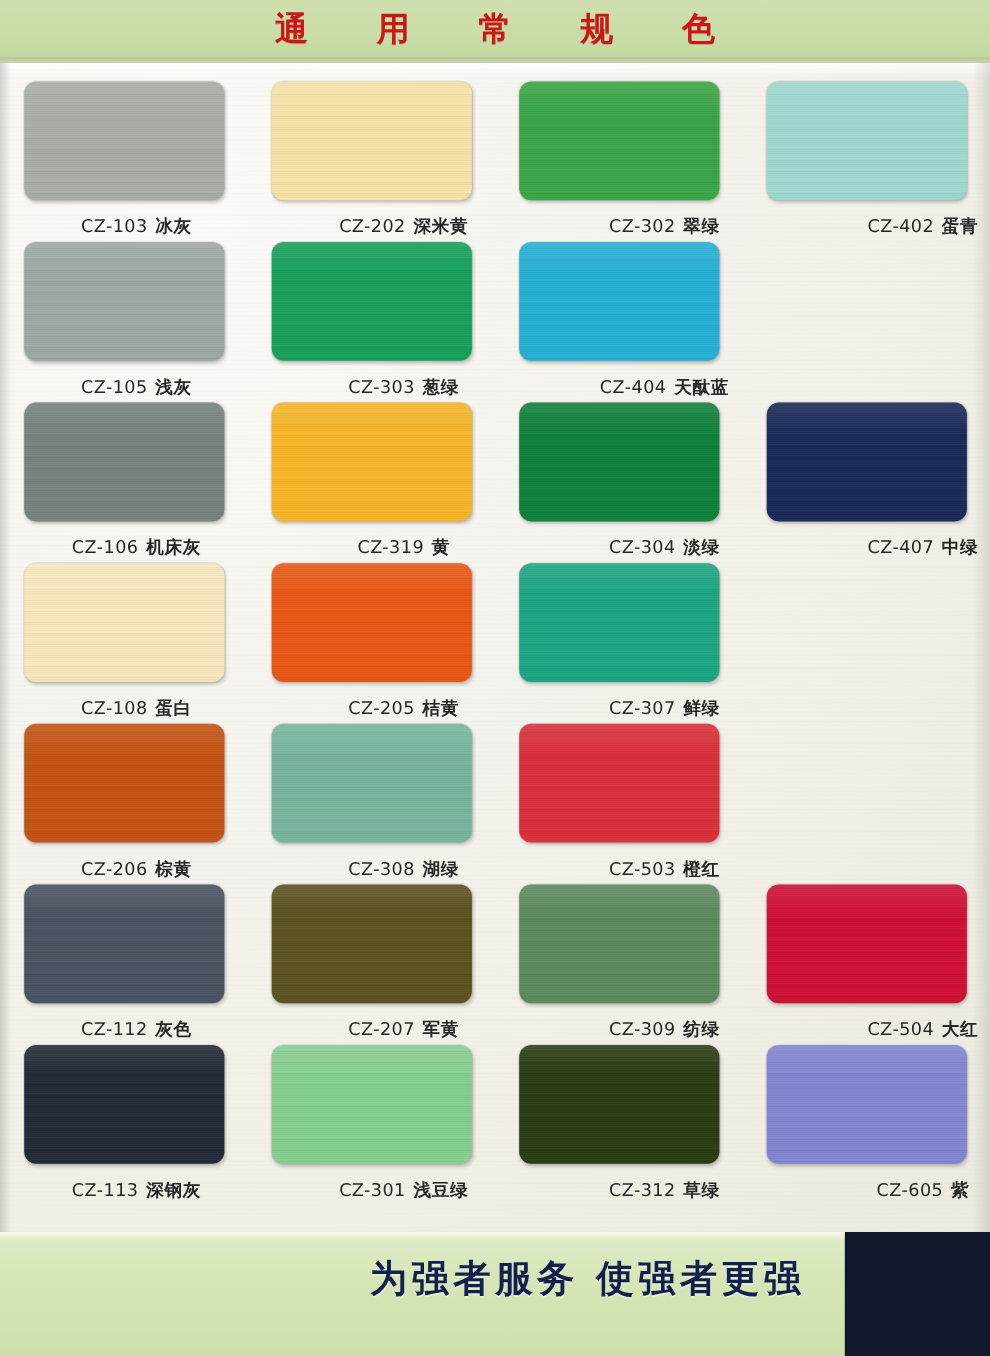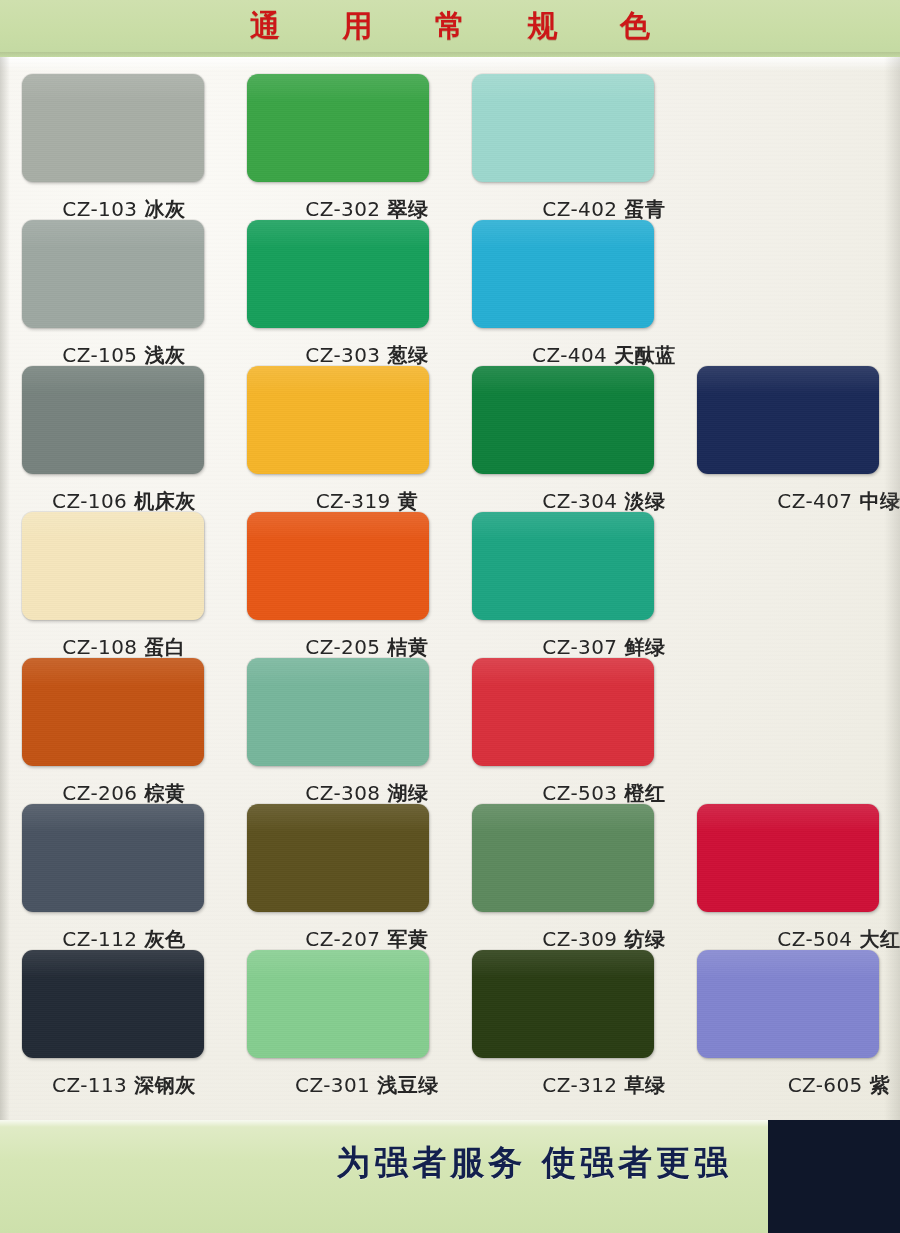--- a/index.html
+++ b/index.html
@@ -111,21 +111,21 @@
     background:
       linear-gradient(180deg, rgba(255,255,255,.10) 0%, rgba(255,255,255,0) 26%),
       repeating-linear-gradient(0deg, rgba(0,0,0,.035) 0px, rgba(0,0,0,0) 1px, rgba(255,255,255,.03) 2px);
   }
   .caption {
     position: absolute;
     left: 0;
     top: 122px;
     width: 200px;
     text-align: center;
-    font-size: 20px;
+    font-size: 16px;
     color: #262626;
     letter-spacing: .2px;
     white-space: nowrap;
     font-family: "DejaVu Sans", "Liberation Sans", sans-serif;
   }
   .caption .code { letter-spacing: .4px; }
   .caption .nm { margin-left: 7px; font-weight: bold; letter-spacing: .6px; }
 
   
   .cell:nth-child(1) .caption { left: 2px; }
@@ -195,20 +195,26 @@
     <div class="grid">
         <div class="row">
           <div class="cell">
             <div class="swatch-wrap">
               <div class="swatch" title="#a8aea6" style="background: rgb(168, 174, 166);"></div>
               <div class="caption"><span class="code">CZ-103</span><span class="nm">冰灰</span></div>
             </div>
           </div>
           <div class="cell">
             <div class="swatch-wrap">
+              <div class="swatch" title="#f6e1a7" style="background: rgb(246, 225, 167);"></div>
+              <div class="caption"><span class="code">CZ-202</span><span class="nm">深米黄</span></div>
+            </div>
+          </div>
+          <div class="cell">
+            <div class="swatch-wrap">
               <div class="swatch" title="#3ba547" style="background: rgb(59, 165, 71);"></div>
               <div class="caption"><span class="code">CZ-302</span><span class="nm">翠绿</span></div>
             </div>
           </div>
           <div class="cell">
             <div class="swatch-wrap">
               <div class="swatch" title="#9dd8ce" style="background: rgb(157, 216, 206);"></div>
               <div class="caption"><span class="code">CZ-402</span><span class="nm">蛋青</span></div>
             </div>
           </div>

